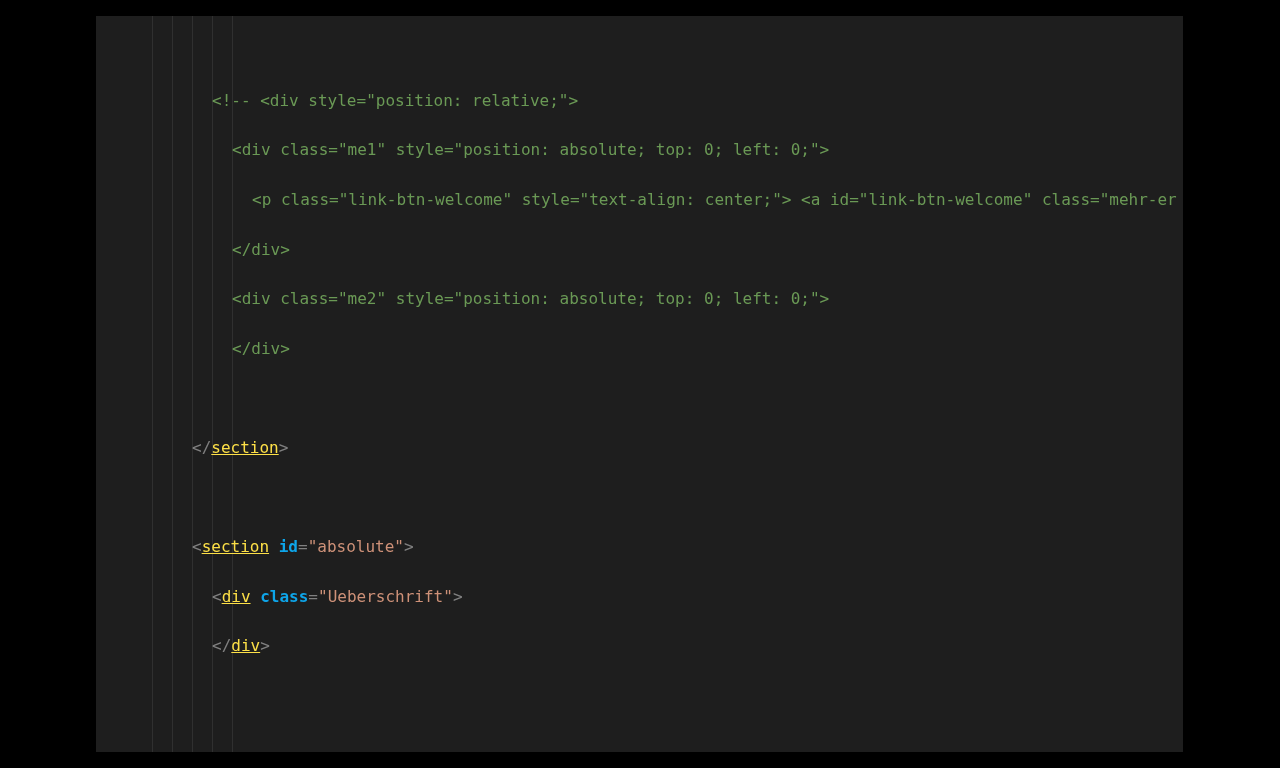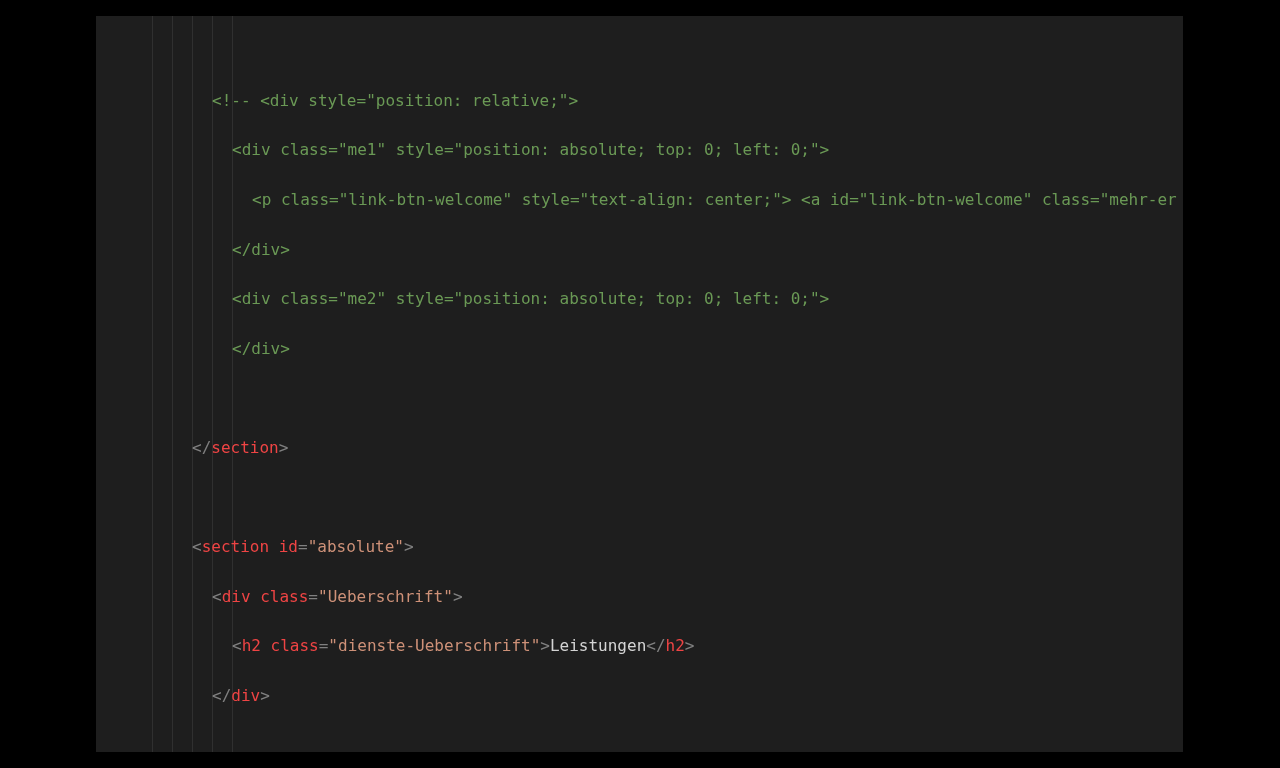--- a/index.html
+++ b/index.html
@@ -35,22 +35,22 @@
 }
 .code {
   position: absolute;
   left: 0; top: 0;
   padding-left: 56px;
   padding-top: 48px;
   white-space: pre;
   color: #d4d4d4;
 }
 .p { color: #808080; }   
-.t { color: #ef4444; }   
-.a { color: #ef4444; }   
+.t { color: #fde047; text-decoration: underline; }   
+.a { color: #0ea5e9; font-weight: bold; }   
 .s { color: #ce9178; } 
 .c { color: #6a9955; }   
 .x { color: #d4d4d4; }   
 .line { display: block; }
 .i2 { padding-left: 40px; }
 .i3 { padding-left: 60px; }
 .i4 { padding-left: 80px; }
 .i5 { padding-left: 100px; }
 </style>
 </head>
@@ -69,21 +69,20 @@
 <span class="line i4"><span class="c">&lt;div class="me1" style="position: absolute; top: 0; left: 0;"&gt;</span></span>
 <span class="line i5"><span class="c">&lt;p class="link-btn-welcome" style="text-align: center;"&gt; &lt;a id="link-btn-welcome" class="mehr-er</span></span>
 <span class="line i4"><span class="c">&lt;/div&gt;</span></span>
 <span class="line i4"><span class="c">&lt;div class="me2" style="position: absolute; top: 0; left: 0;"&gt;</span></span>
 <span class="line i4"><span class="c">&lt;/div&gt;</span></span>
 <span class="line">&nbsp;</span>
 <span class="line i2"><span class="p">&lt;/</span><span class="t">section</span><span class="p">&gt;</span></span>
 <span class="line">&nbsp;</span>
 <span class="line i2"><span class="p">&lt;</span><span class="t">section</span> <span class="a">id</span><span class="p">=</span><span class="s">"<span>absolute</span>"</span><span class="p">&gt;</span></span>
 <span class="line i3"><span class="p">&lt;</span><span class="t">div</span> <span class="a">class</span><span class="p">=</span><span class="s">"<span>Ueberschrift</span>"</span><span class="p">&gt;</span></span>
-<span class="line i4"><span class="p">&lt;</span><span class="t">h2</span> <span class="a">class</span><span class="p">=</span><span class="s">"<span>dienste-Ueberschrift</span>"</span><span class="p">&gt;</span><span class="x">Leistungen</span><span class="p">&lt;/</span><span class="t">h2</span><span class="p">&gt;</span></span>
 <span class="line i3"><span class="p">&lt;/</span><span class="t">div</span><span class="p">&gt;</span></span>
 
 
 
 
 
 
 
 
 

